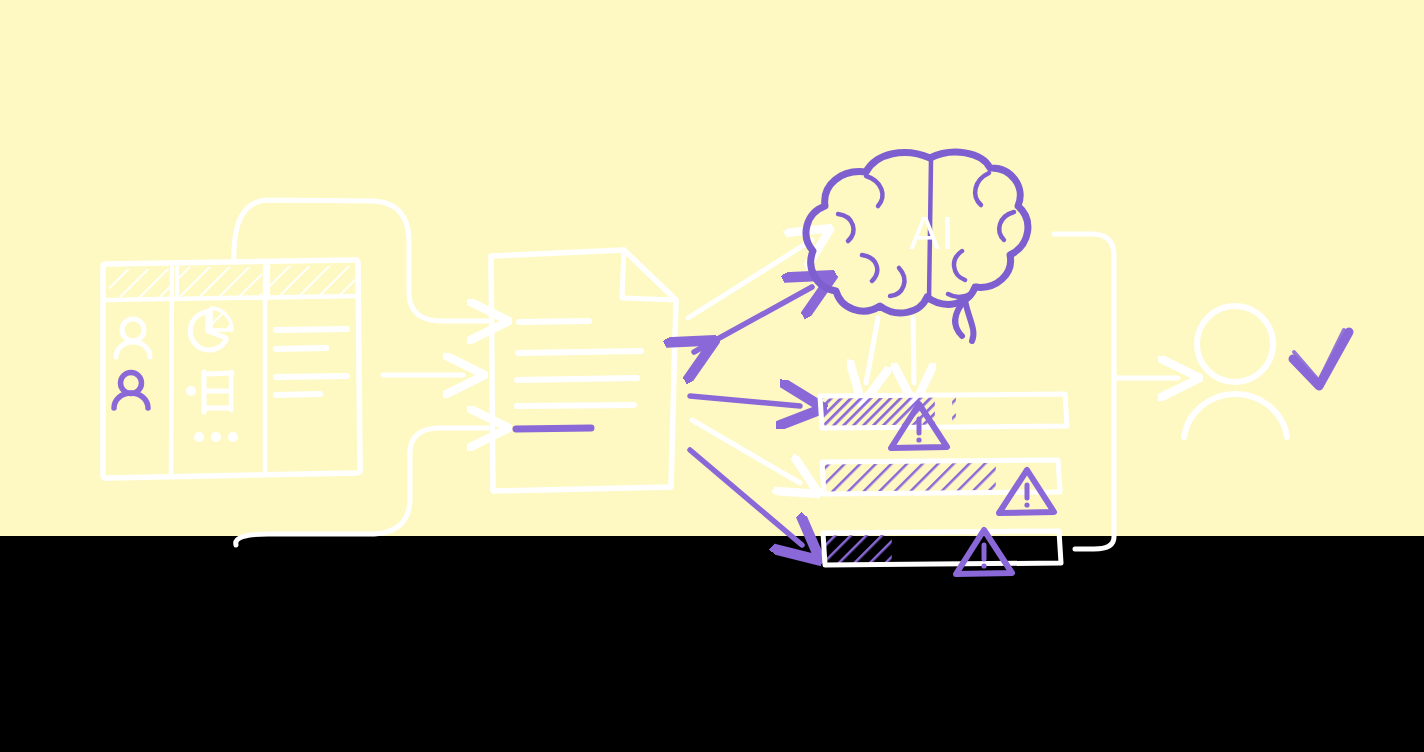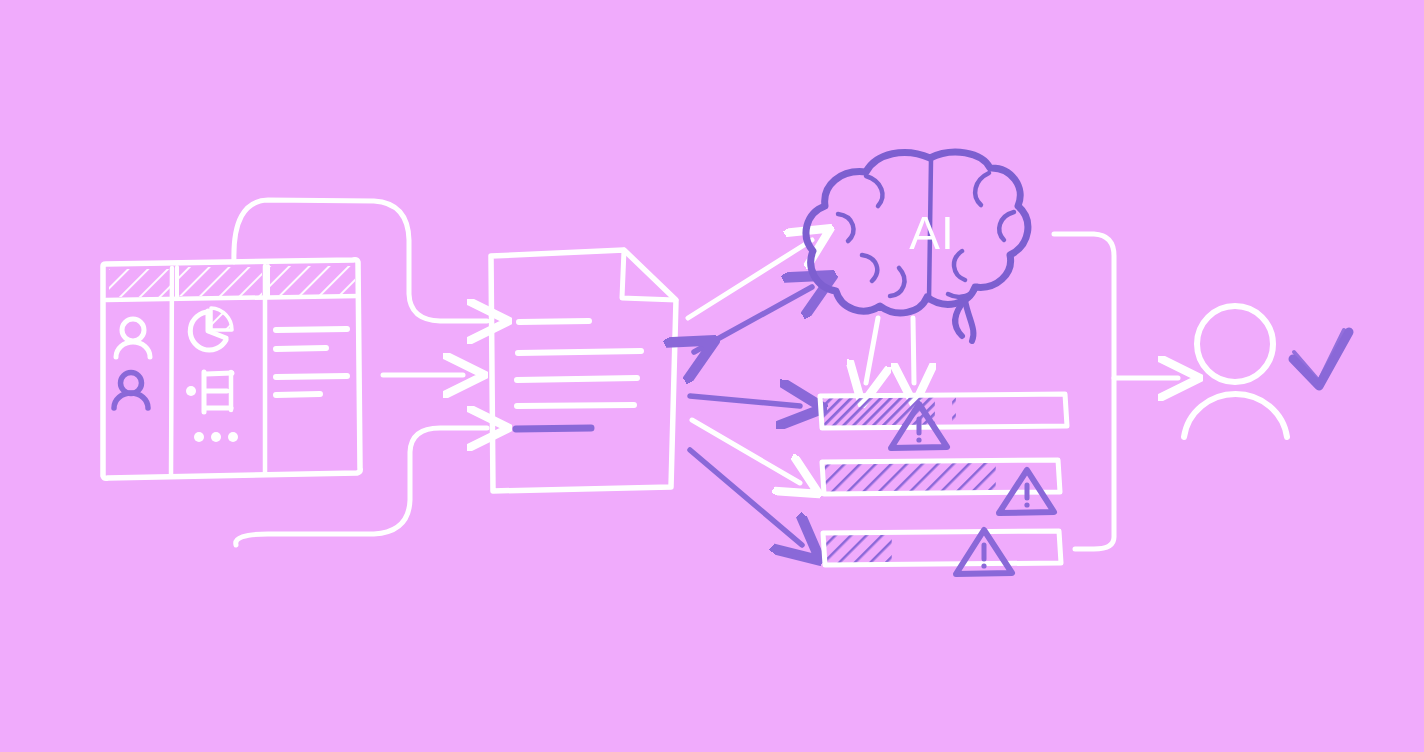--- a/index.html
+++ b/index.html
@@ -1,17 +1,17 @@
 <!DOCTYPE html>
 <html><head>
 <meta charset="utf-8">
 <style>
   html,body{margin:0;padding:0;background:#000;}
   body{width:1424px;height:752px;overflow:hidden;font-family:"Liberation Sans",sans-serif;}
-  #stage{position:relative;width:1424px;height:752px;background:#f0abfc;text-align:right;}
+  #stage{position:relative;width:1424px;height:536px;background:#fef9c3;text-align:right;}
   svg#scene{position:absolute;left:0;top:0;width:1424px;height:752px;display:block;}
   .ai-label{font-family:"Liberation Sans",sans-serif;font-size:46px;font-weight:400;fill:#ffffff;letter-spacing:1px;}
 </style>
 </head>
 <body>
 
 <div id="stage">
 <svg id="scene" viewBox="0 0 1424 752">
 
   <defs>

